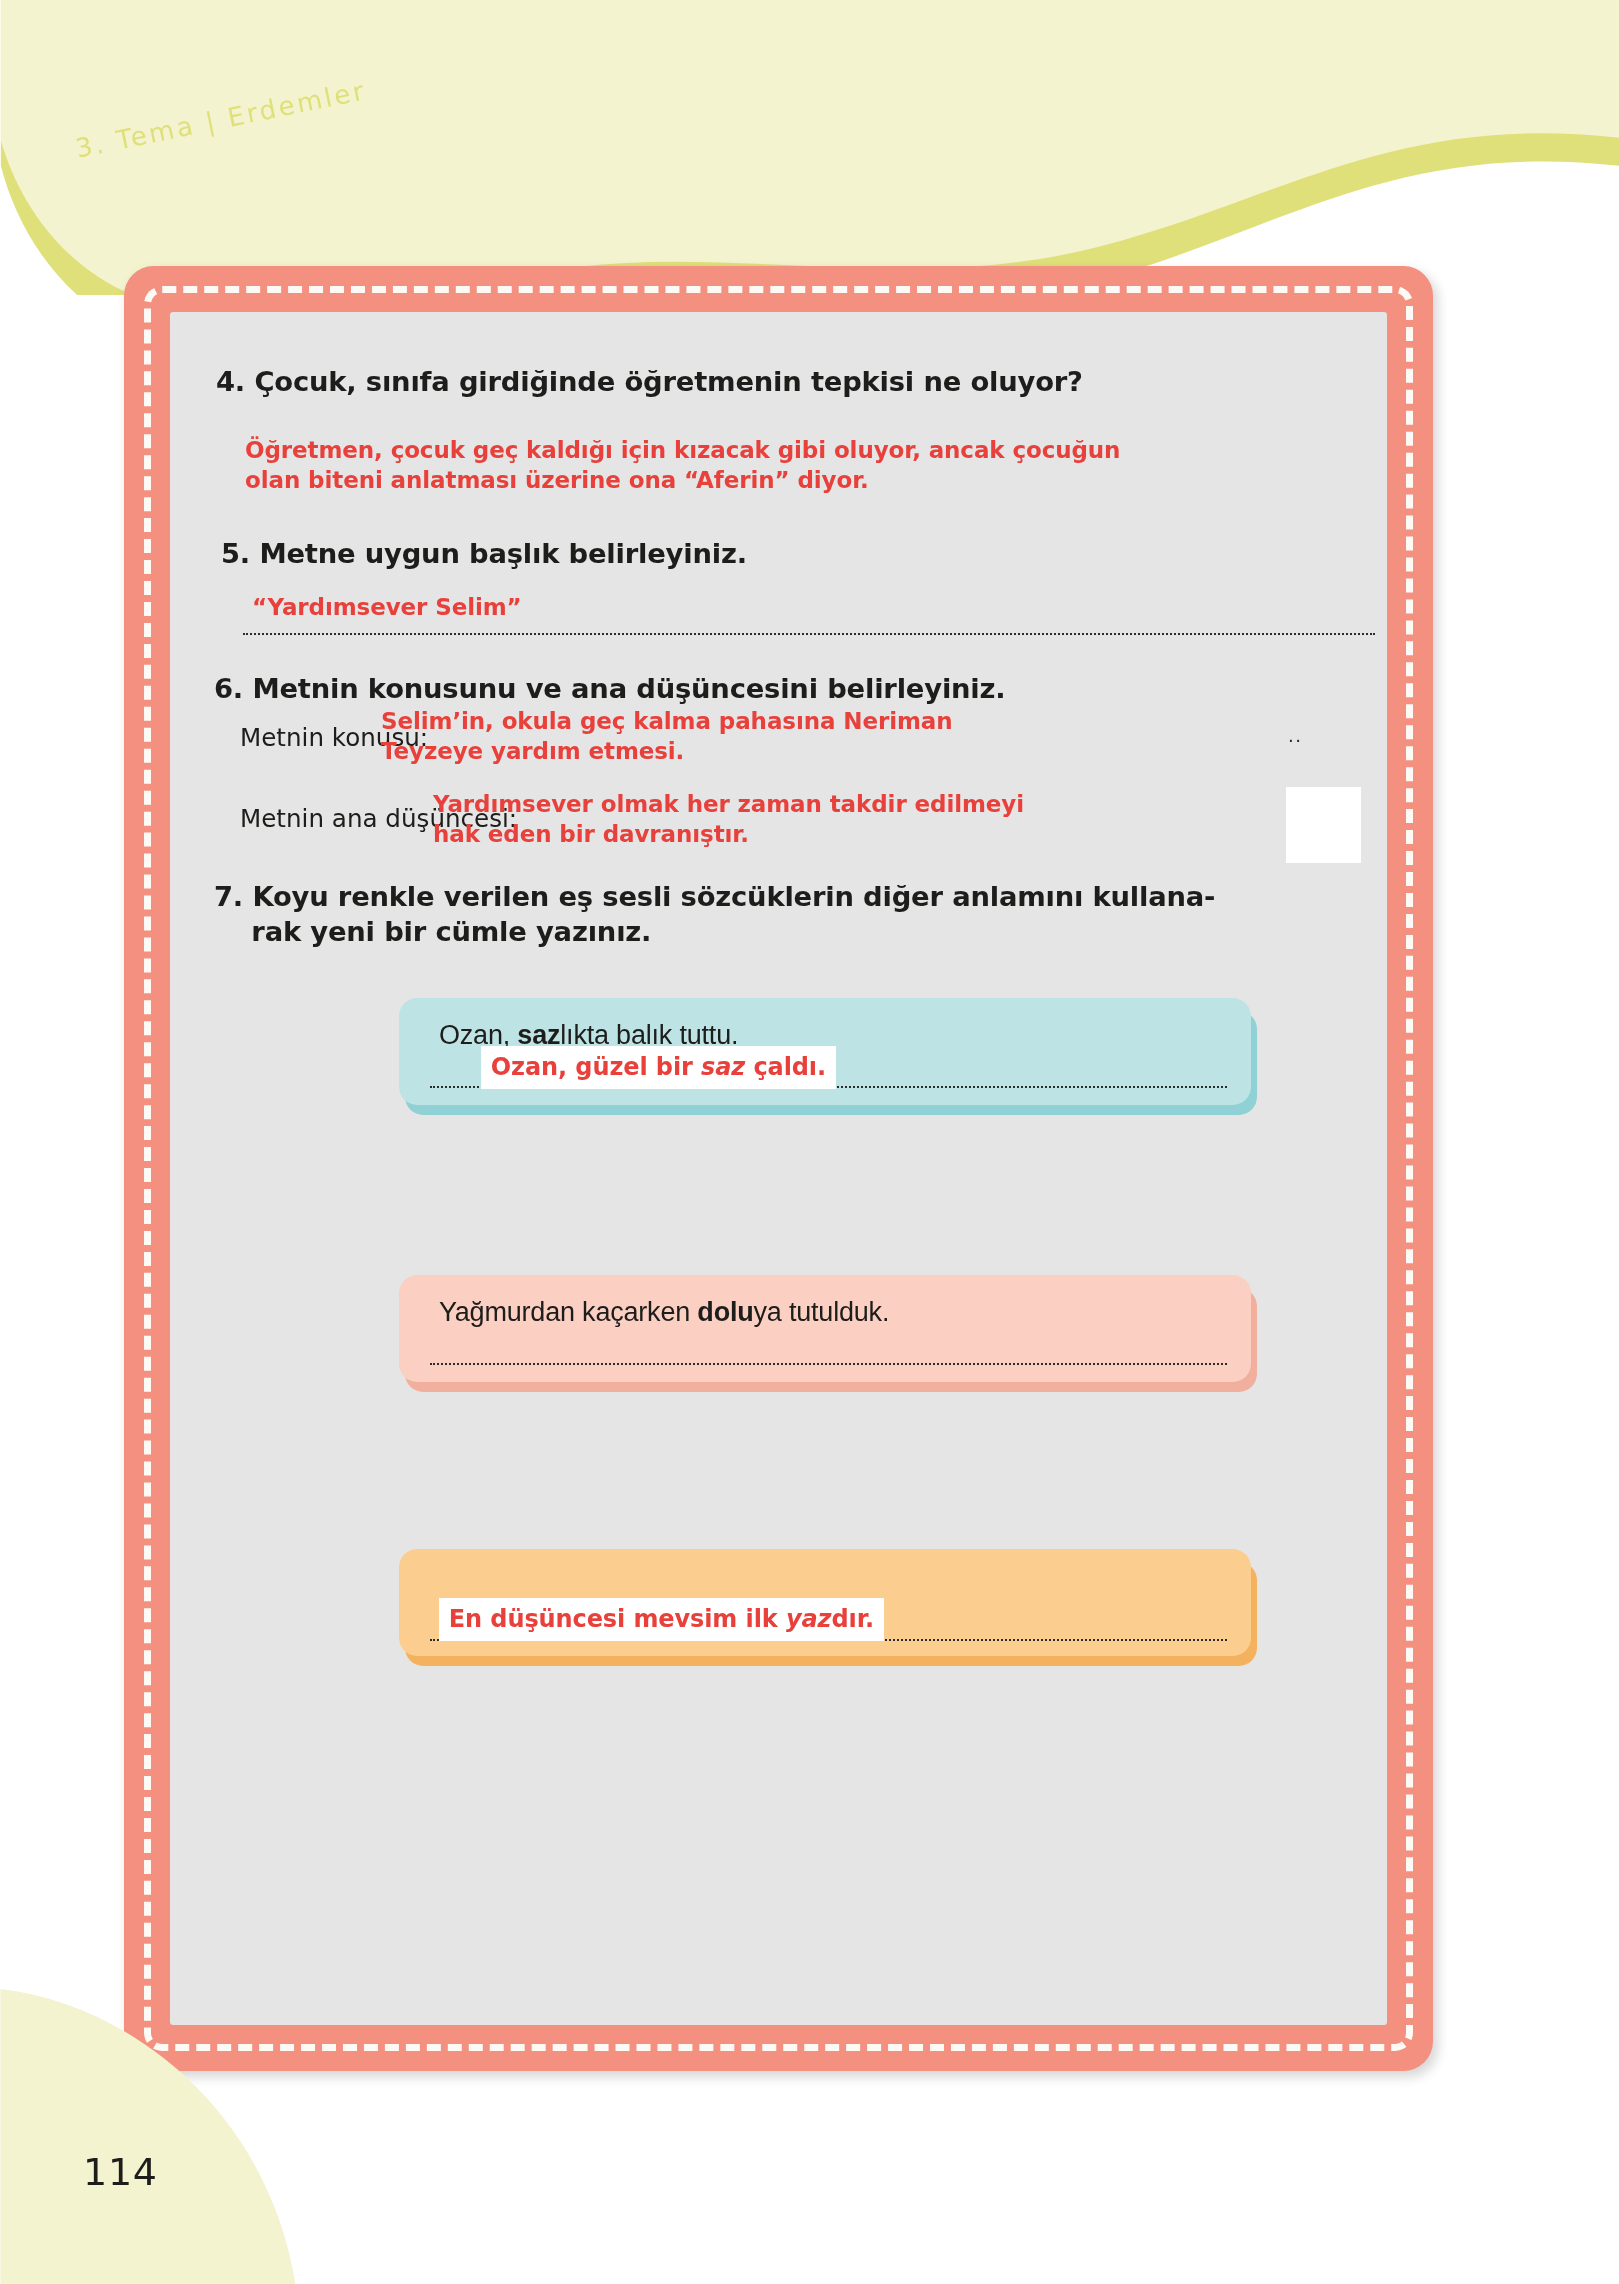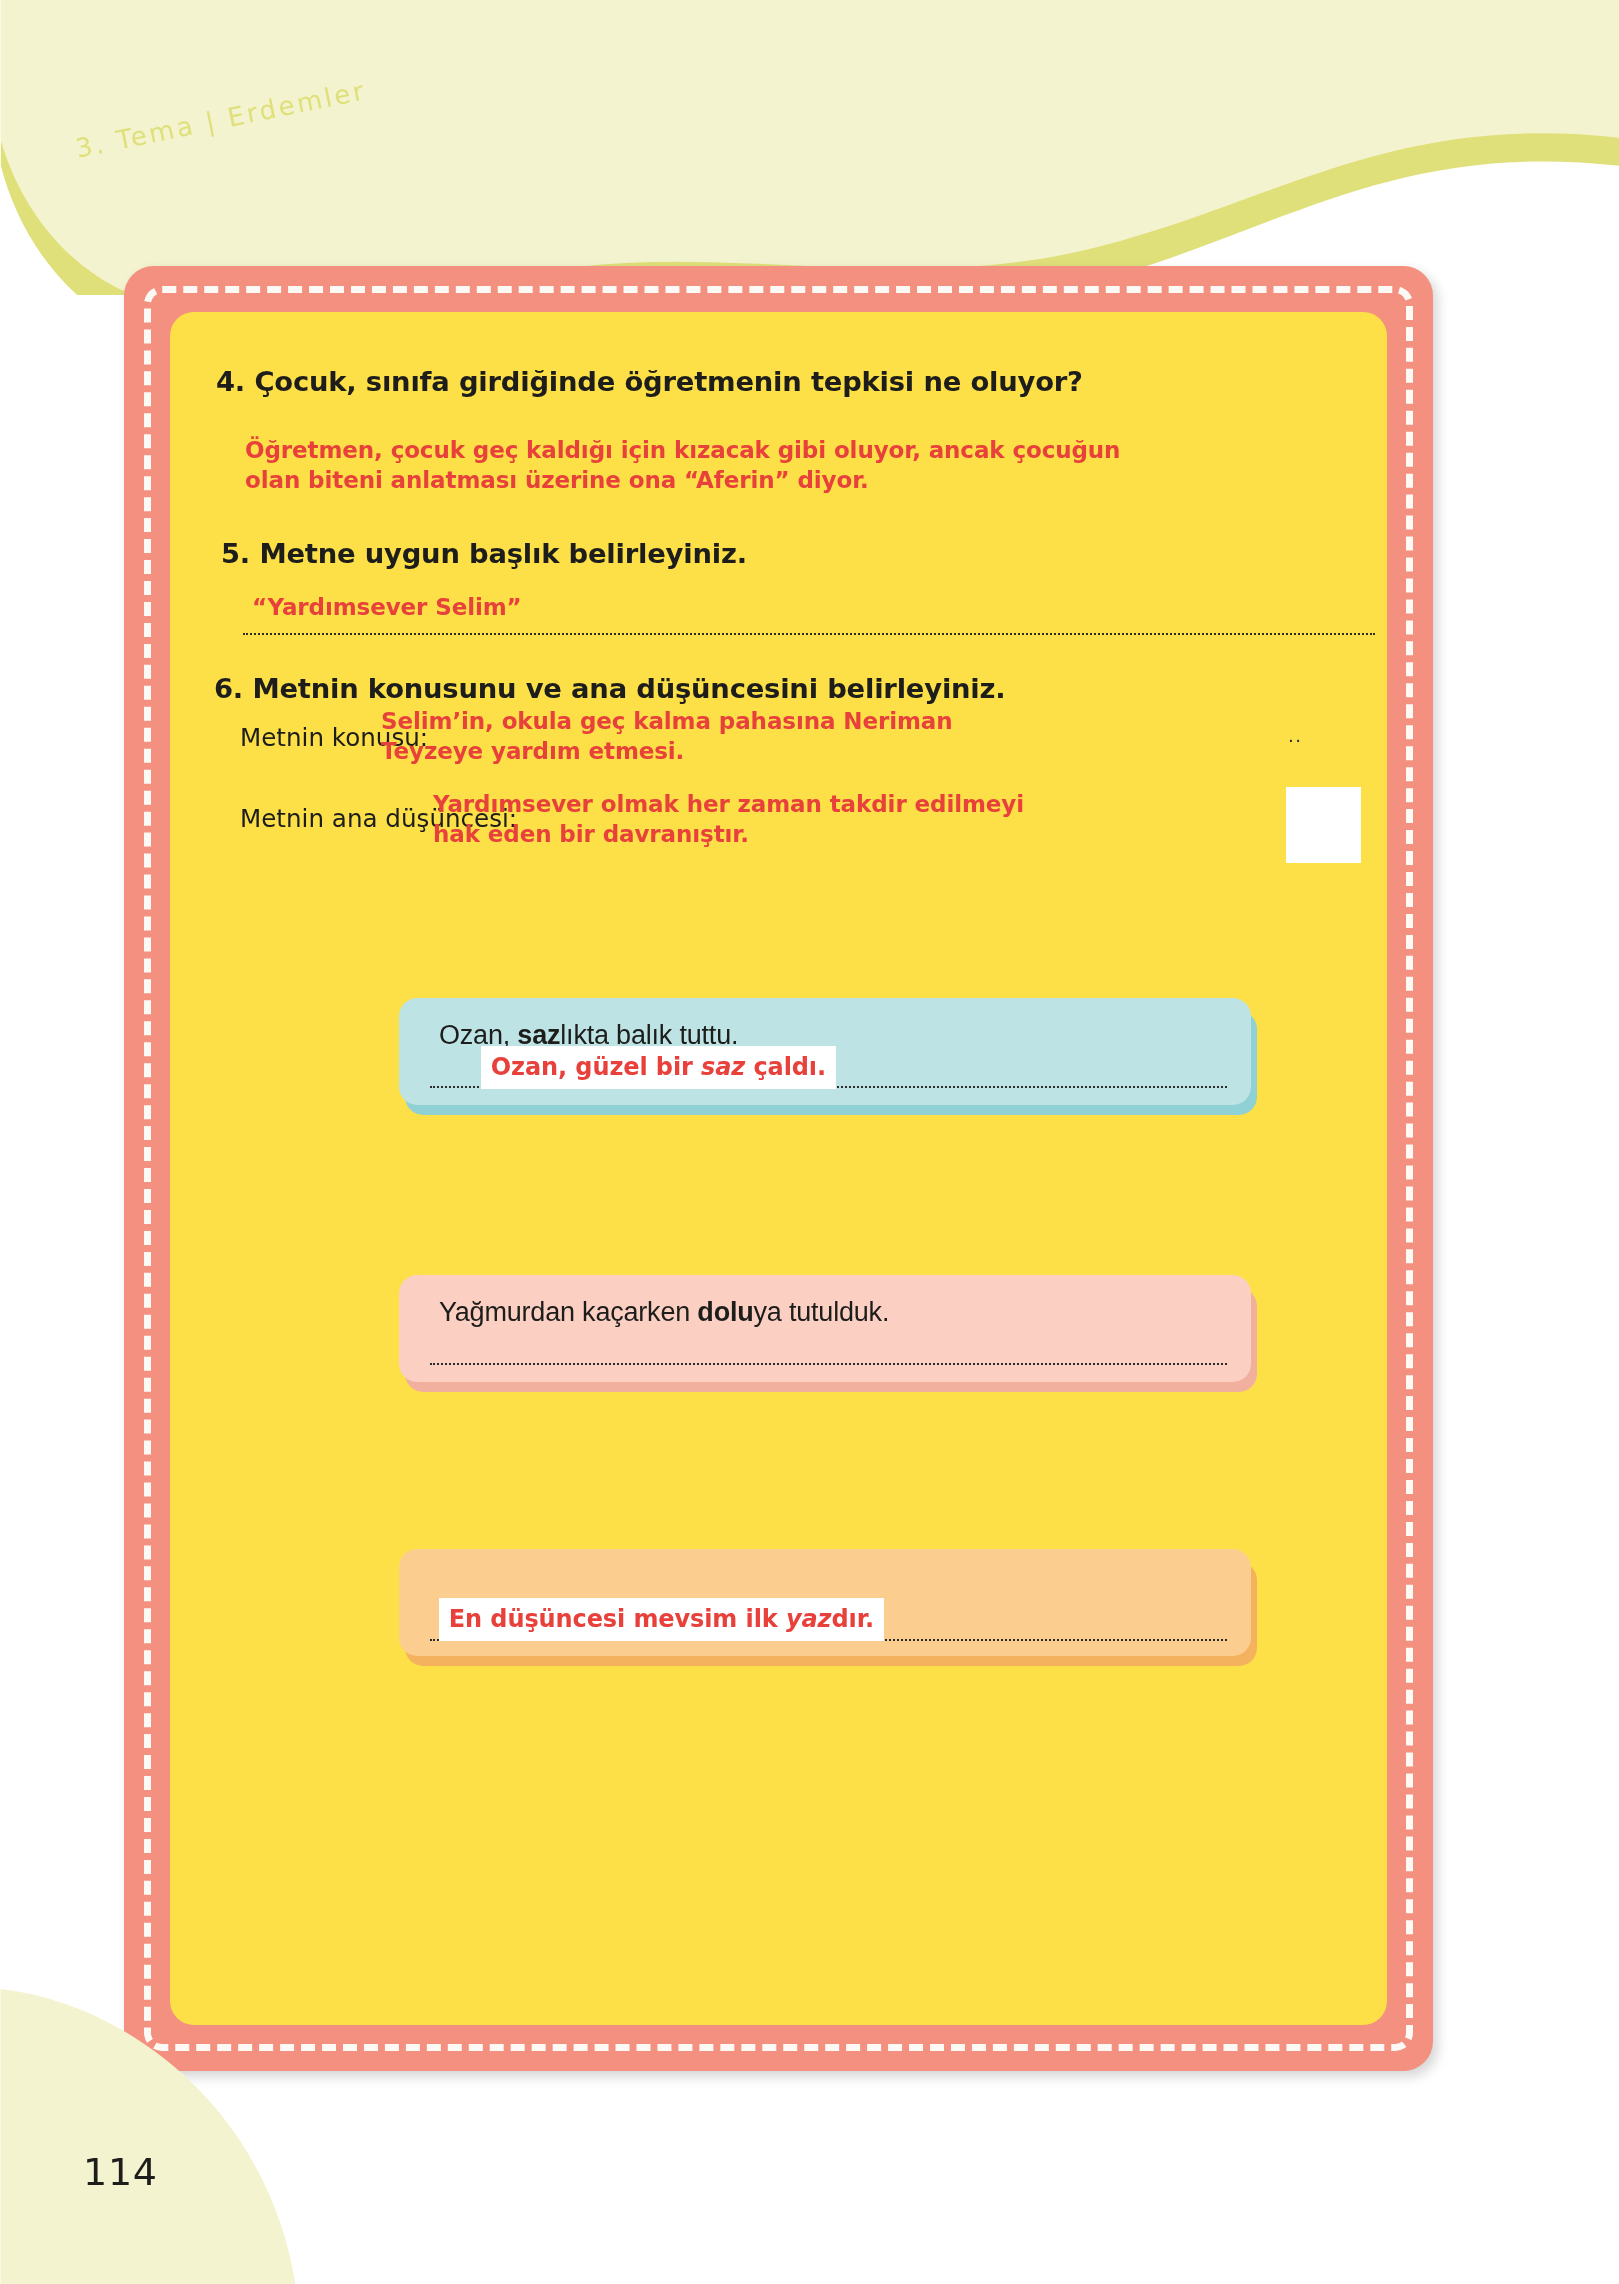--- a/index.html
+++ b/index.html
@@ -76,22 +76,22 @@
     border-radius: 18.3px;
     box-sizing: border-box;
     pointer-events: none;
   }
   .card-inner {
     position: absolute;
     left: 46px;
     top: 46px;
     right: 46px;
     bottom: 46px;
-    background: #fde047;
-    border-radius: 24px;
+    background: #e5e5e5;
+    border-radius: 3px;
     overflow: visible;
   }
 
   
   .content {
     position: absolute;
     left: 0; top: 0;
     width: 100%;
     height: 100%;
   }
@@ -204,20 +204,22 @@
       <div class="label" style="left:70px; top:411px;">Metnin konusu:</div>
       <div class="ans" style="left:211px; top:395px; width:886px;">Selim’in, okula geç kalma pahasına Neriman
 Teyzeye yardım etmesi.</div>
       <div class="q6tail" style="left:1118px; top:413px;">..</div>
 
       <div class="label" style="left:70px; top:492px;">Metnin ana düşüncesi:</div>
       <div class="whitecover" style="left:1116px; top:475px; width:75px; height:76px;"></div>
       <div class="ans" style="left:263px; top:478px; width:935px; text-align:left;">Yardımsever olmak her zaman takdir edilmeyi
 hak eden bir davranıştır.</div>
 
+      <div class="q" style="left:44px; top:567px; width:1097px;">7. Koyu renkle verilen eş sesli sözcüklerin diğer anlamını kullana-
+    rak yeni bir cümle yazınız.</div>
 
       <div class="sbox-shadow" style="left:235px; top:699px; width:852px; height:104px; background:#8fd1d4;"></div>
       <div class="sbox" style="left:229px; top:686px; width:852px; height:107px; background:#bde3e4;"></div>
       <div class="sbox-text" style="left:269px; top:708px;">
         <span>Ozan, </span><b>saz</b><span>lıkta balık tuttu.</span>
       </div>
       <div class="sbox-dot" style="left:260px; top:774px; width:797px;"></div>
       <div class="sbox-ans" style="left:267px; top:734px;margin-left:44px;">
         <span>Ozan, güzel bir </span><i>saz</i><span> çaldı.</span>
       </div>

